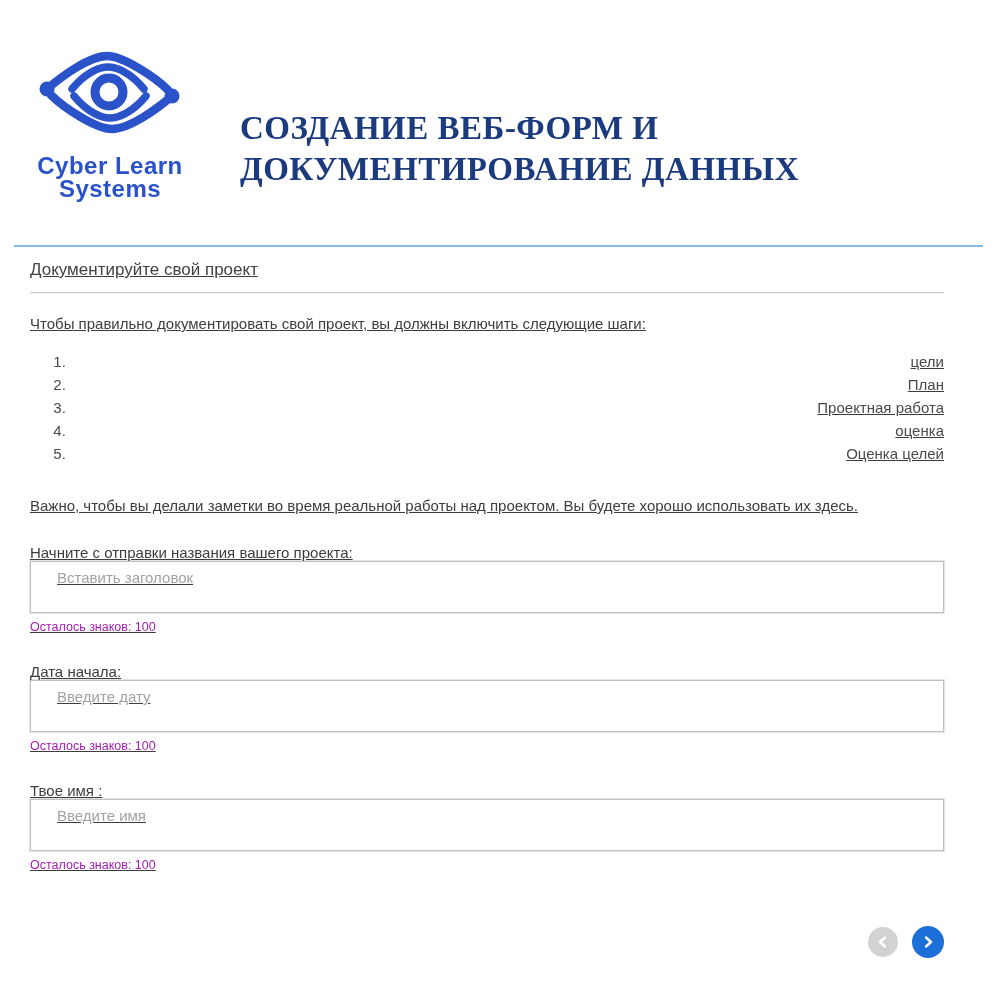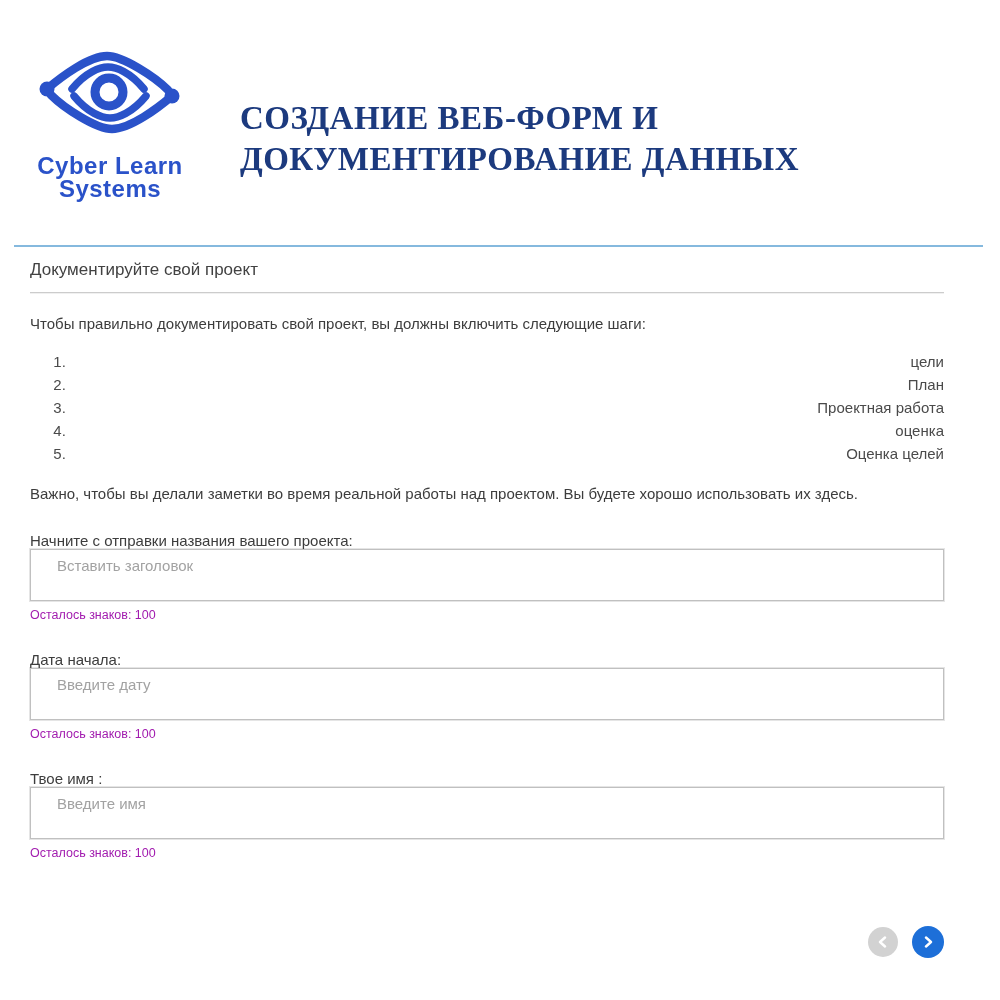--- a/index.html
+++ b/index.html
@@ -9,37 +9,37 @@
   .page { position:relative; width:1000px; height:1000px; background:#fff; }
 
   
   .header { position:relative; height:246px; }
   .logo { position:absolute; left:36px; top:44px; width:148px; text-align:center; }
   .logo svg { display:block; margin:0 auto; }
   .logo .brand-line1 { font-size:24px; font-weight:bold; letter-spacing:0.5px;
                        line-height:23px; margin-top:12px;}
   .logo .brand-line2 { font-size:24px; font-weight:bold; letter-spacing:0.5px; line-height:23px;}
 
-  .main-title { position:absolute; left:240px; top:98px;
+  .main-title { position:absolute; left:240px; top:108px;
                 font-family:"Liberation Serif", serif; font-weight:bold;
                 font-size:33px; line-height:41px; letter-spacing:0.5px; }
 
   .blue-rule { position:absolute; left:14px; top:245px; width:969px; height:2px;
                background:#85b9de; }
 
   
-  .content { position:absolute; left:30px; top:254px; width:914px; color:#3d3d3d; }
+  .content { position:absolute; left:30px; top:254px; width:914px; color:#3d3d3d;text-decoration:underline; }
 
   .section-title { font-size:17px; color:#424242; padding:6px 0 12px 0;
                    border-bottom:1px solid #cccccc; box-shadow:0 1px 0 #f0f0f0; }
 
   .para { font-size:15px; color:#3d3d3d; line-height:19px; }
   .p-intro { margin-top:30px; }
   .p-lead  { margin-top:21px; }
-  .p-note  { margin-top:19px; }
+  .p-note  { margin-top:31px; }
 
   ol.steps { margin:17px 0 0 40px; font-size:15px; color:#4a4a4a; }
   ol.steps li { line-height:23px;text-align:right; }
 
   .field-group { margin-top:0; }
   .field-label { font-size:15px; color:#3d3d3d; margin-top:29px; }
   .field-input { display:block; width:914px; height:52px; 
                  border:1px solid #c0c0c0; box-shadow:0 0 0 1px #e5e5e5;
                  padding:7px 26px; font-family:"Liberation Sans", sans-serif;
                  font-size:15px; color:#333; resize:none; background:#fff; outline:none;}

